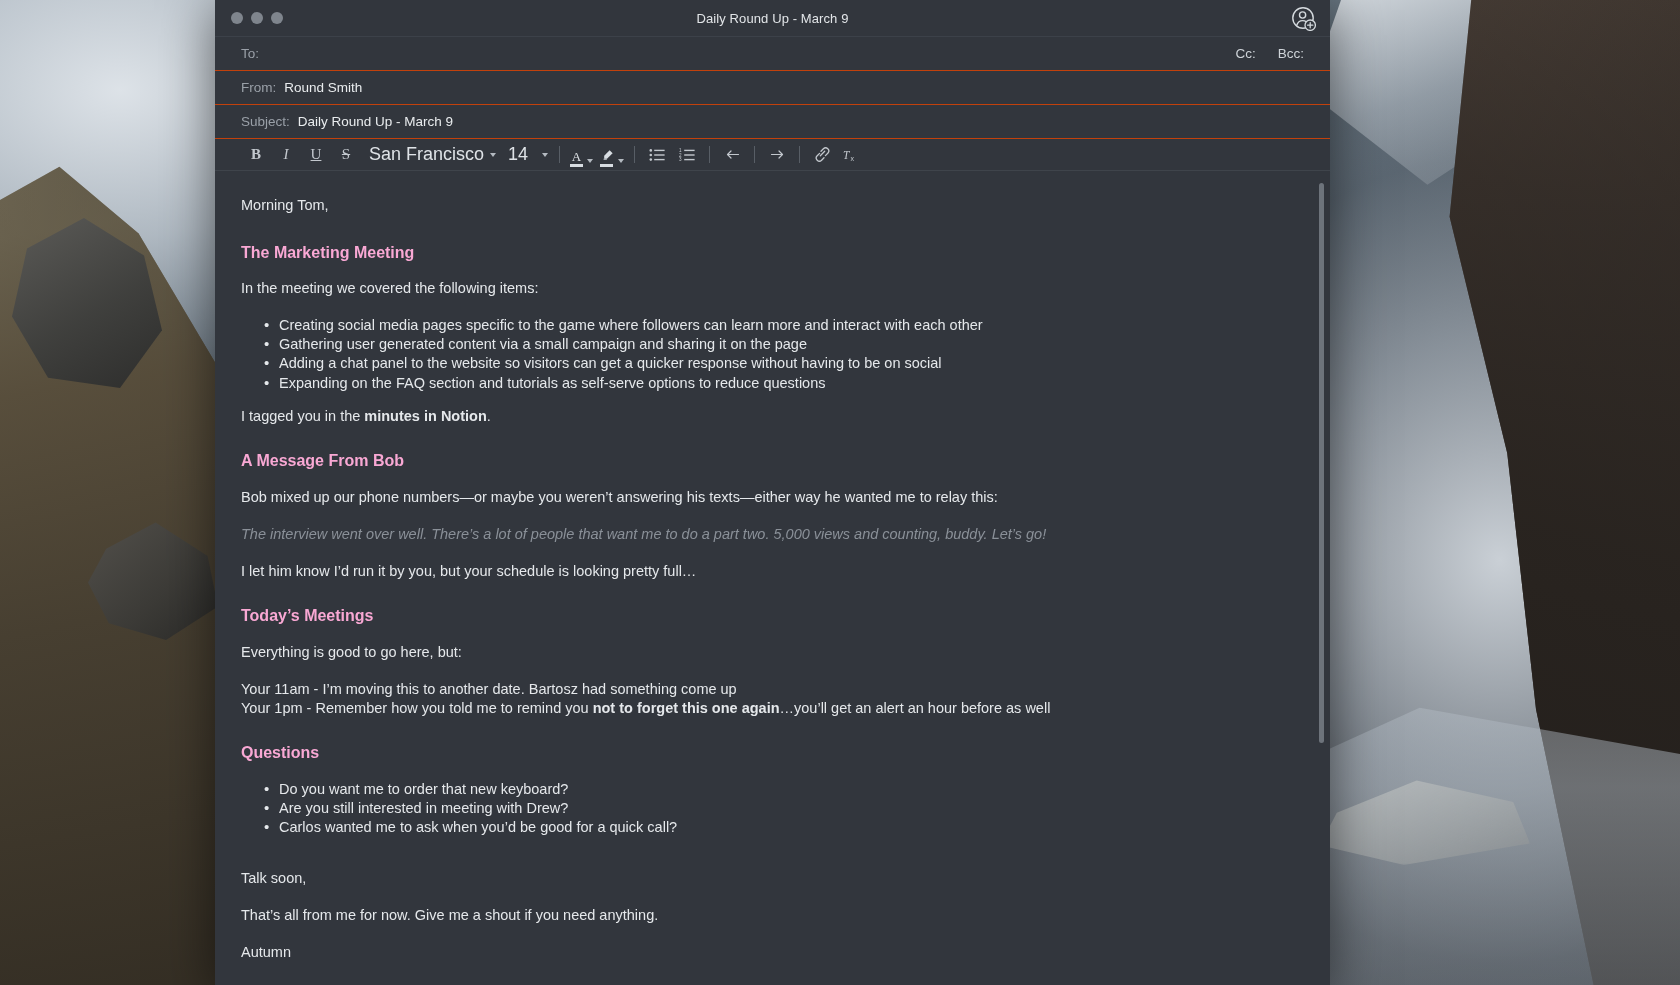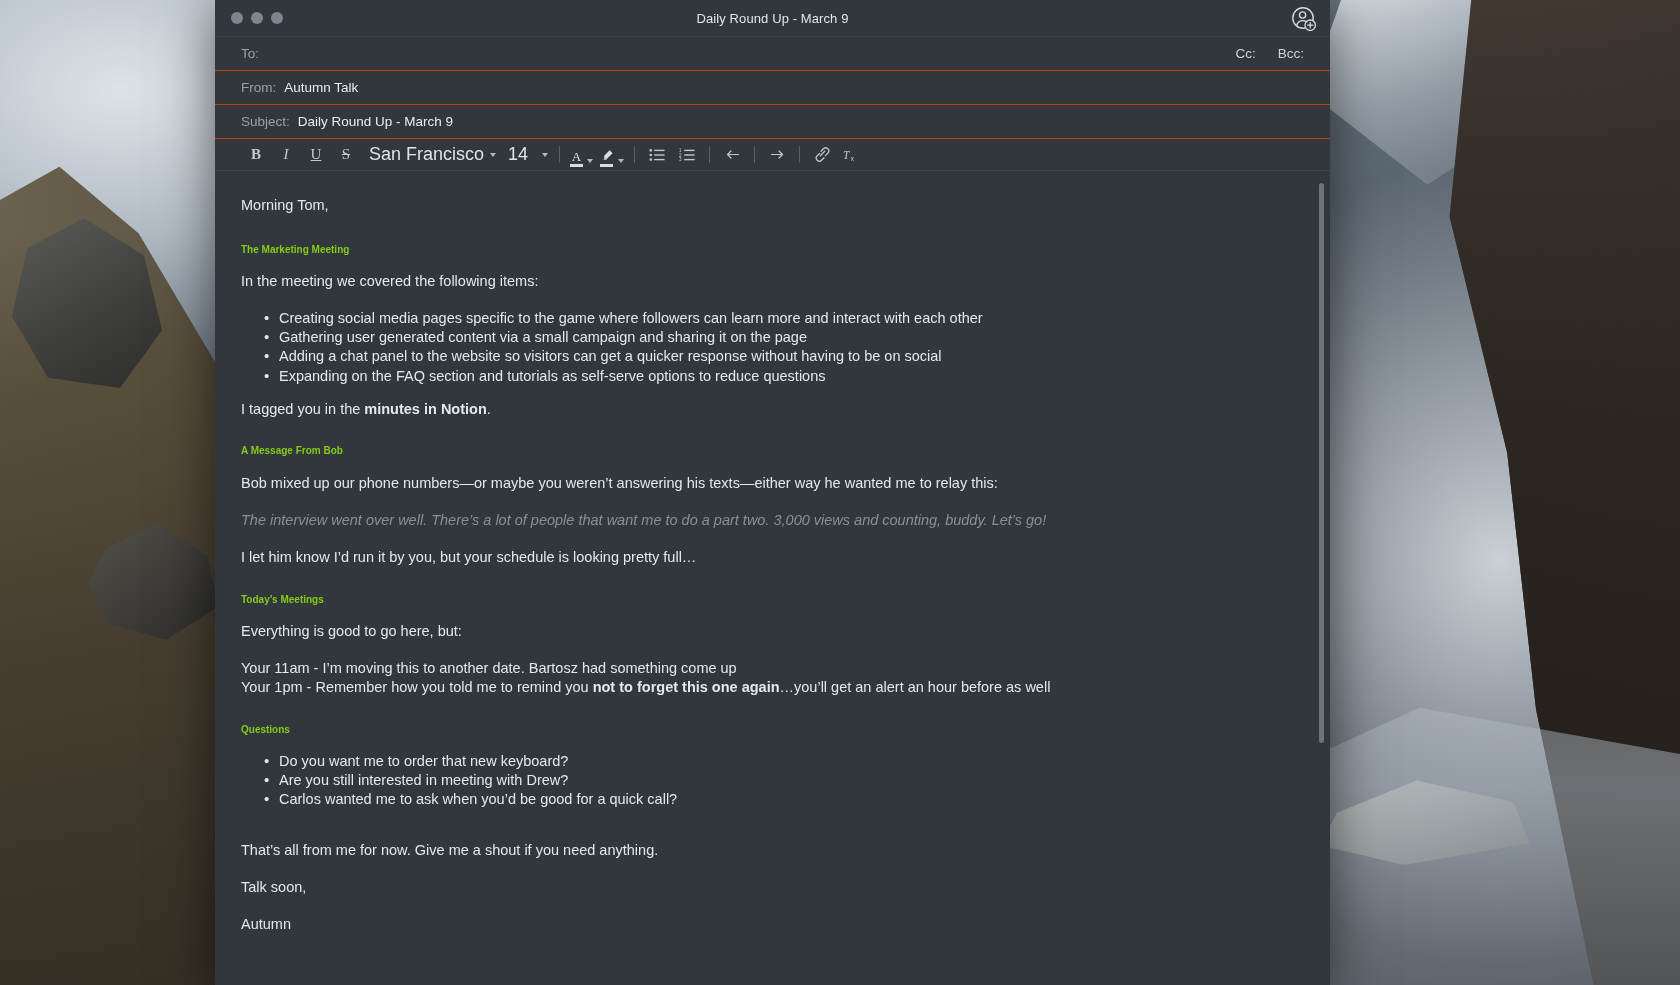--- a/index.html
+++ b/index.html
@@ -263,24 +263,24 @@
     overflow-y: auto;
     color: #e5e8eb;
     font-size: 14.5px;
     line-height: 1.16;
   }
   #editor p {
     margin: 0 0 20px 0;
   }
   #editor p.tight { margin-bottom: 2px; }
   #editor h3 {
-    font-size: 10px;
+    font-size: 16px;
     font-weight: bold;
     margin: 28px 0 18px 0;
-    color: #84cc16;
+    color: #f9a8d4;
   }
   #editor h3.first { margin-top: 30px; }
   #editor ul {
     margin: 0 0 16px 0;
     padding-left: 38px;
     list-style: none;
   }
   #editor li {
     position: relative;
     margin-bottom: 2px;
@@ -359,21 +359,21 @@
     <span class="field-label">To:</span>
     <span class="field-value" contenteditable="true" style=""></span>
     <span class="ccbcc">
       <span>Cc:</span>
       <span>Bcc:</span>
     </span>
   </div>
 
   <div class="field-row">
     <span class="field-label">From:</span>
-    <span class="field-value">Autumn Talk</span>
+    <span class="field-value">Round Smith</span>
   </div>
 
   <div class="field-row">
     <span class="field-label">Subject:</span>
     <span class="field-value subject" contenteditable="true" style="">Daily Round Up - March 9</span>
   </div>
 
   <div id="toolbar">
     <div class="tb-btn bold">B</div>
     <div class="tb-btn italic">I</div>
@@ -479,38 +479,38 @@
       <ul>
         <li>Creating social media pages specific to the game where followers can learn more and interact with each other</li>
         <li>Gathering user generated content via a small campaign and sharing it on the page</li>
         <li>Adding a chat panel to the website so visitors can get a quicker response without having to be on social</li>
         <li>Expanding on the FAQ section and tutorials as self-serve options to reduce questions</li>
       </ul>
       <p><span>I tagged you in the </span><b>minutes in Notion</b><span>.</span></p>
 
       <h3>A Message From Bob</h3>
       <p>Bob mixed up our phone numbers—or maybe you weren’t answering his texts—either way he wanted me to relay this:</p>
-      <p class="quote-italic">The interview went over well. There’s a lot of people that want me to do a part two. 3,000 views and counting, buddy. Let’s go!</p>
+      <p class="quote-italic">The interview went over well. There’s a lot of people that want me to do a part two. 5,000 views and counting, buddy. Let’s go!</p>
       <p>I let him know I’d run it by you, but your schedule is looking pretty full…</p>
 
       <h3>Today’s Meetings</h3>
       <p>Everything is good to go here, but:</p>
       <p class="tight">Your 11am - I’m moving this to another date. Bartosz had something come up</p>
       <p><span>Your 1pm - Remember how you told me to remind you </span><b>not to forget this one again</b><span>…you’ll get an alert an hour before as well</span></p>
 
       <h3>Questions</h3>
       <ul>
         <li>Do you want me to order that new keyboard?</li>
         <li>Are you still interested in meeting with Drew?</li>
         <li>Carlos wanted me to ask when you’d be good for a quick call?</li>
       </ul>
 
       <div class="spacer-lg"></div>
+      <p>Talk soon,</p>
       <p>That’s all from me for now. Give me a shout if you need anything.</p>
-      <p>Talk soon,</p>
       <p>Autumn</p>
     </div>
 
     <div id="scroll-track">
       <div id="scroll-thumb"></div>
     </div>
   </div>
 
 </div>
 

